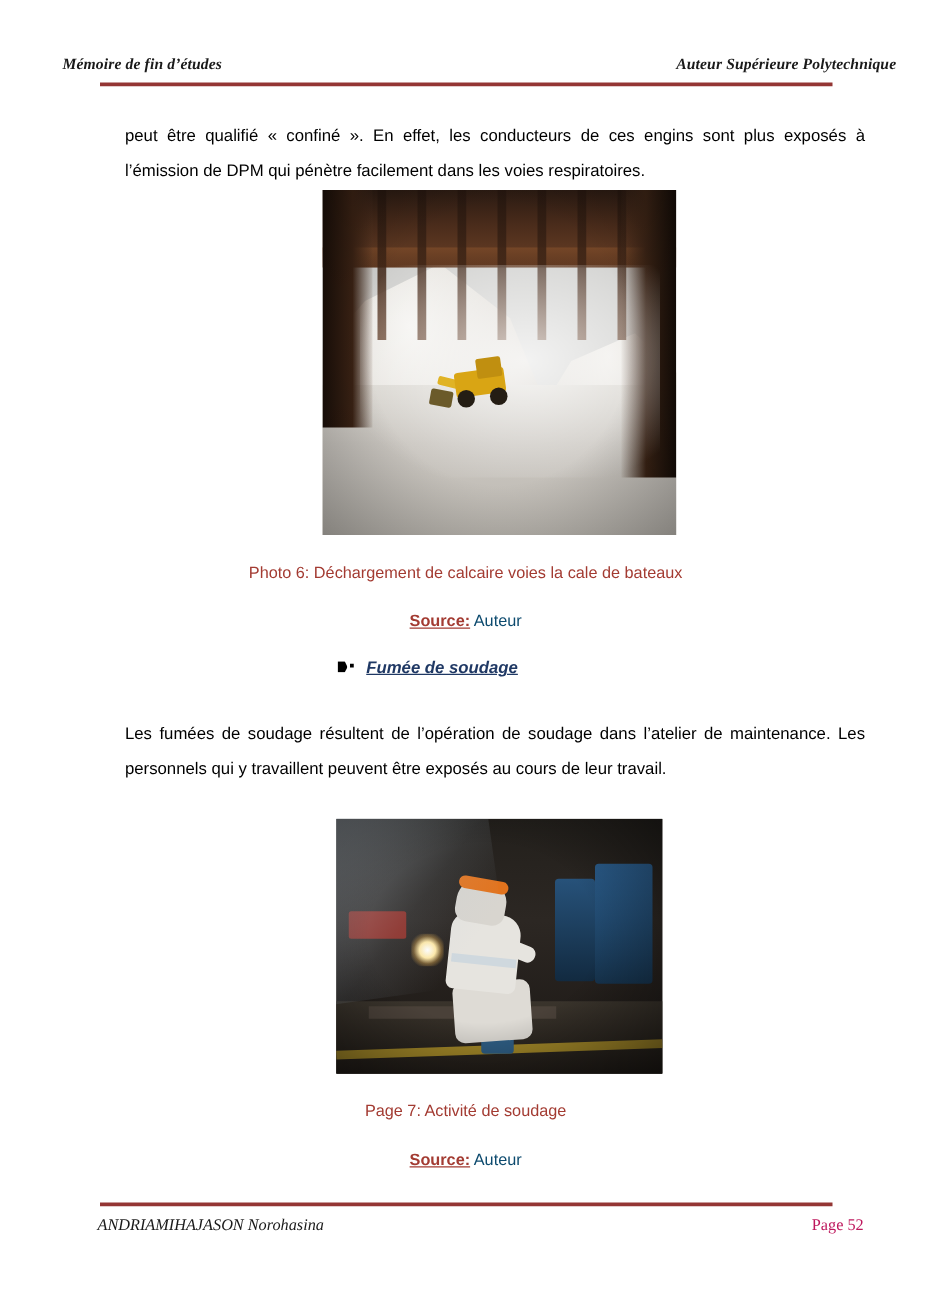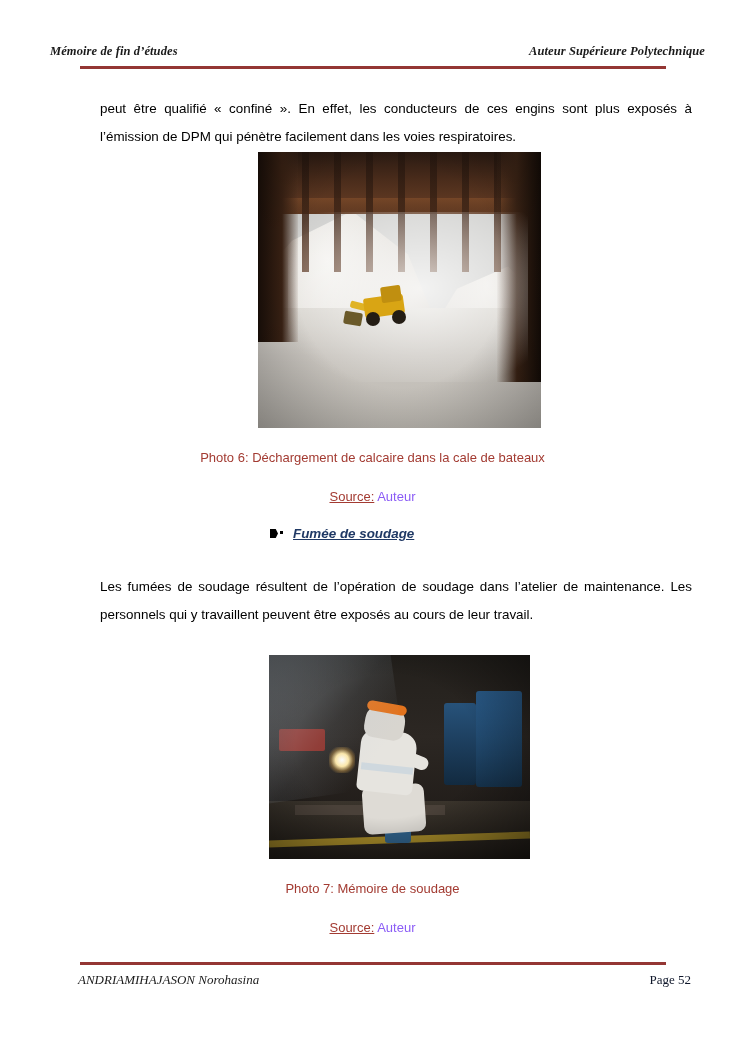--- a/index.html
+++ b/index.html
@@ -20,21 +20,21 @@
     height: 1053px;
     box-sizing: border-box;
     padding: 0 54px;
   }
 
   
   .header {
     display: flex;
     justify-content: space-between;
     align-items: flex-end;
-    padding: 44px 40px 0 50px;
+    padding: 44px 28px 0 50px;
     box-sizing: border-box;
     width: 745px;
     position: absolute;
     left: 0;
     top: 0;
   }
   .header-left, .header-right {
     font-family: "Liberation Serif", serif;
     font-style: italic;
     font-weight: bold;
@@ -105,23 +105,24 @@
     width: 745px;
     left: 0;
     text-align: center;
     font-size: 13px;
     color: #a33b32;
   }
   .src1 { top: 489px; }
   .src2 { top: 920px; }
   .source .underline {
     text-decoration: underline;
+    font-weight: bold;
   }
   .source .auteur {
-    color: #8b5cf6;
+    color: #0c4a6e;
   }
 
   
   .bullet-row {
     position: absolute;
     left: 270px;
     top: 526px;
     display: flex;
     align-items: center;
     gap: 10px;
@@ -180,21 +181,21 @@
   }
   .footer-left {
     font-family: "Liberation Serif", serif;
     font-style: italic;
     font-size: 13px;
     color: #1a1a1a;
   }
   .footer-right {
     font-family: "Liberation Serif", serif;
     font-size: 13px;
-    color: #0f172a;
+    color: #be185d;
   }
 
   
   .photo1-scene {
     position: absolute;
     inset: 0;
     background: #cfcfcd;
   }
   .p1-holdwall {
     position: absolute;
@@ -460,21 +461,21 @@
           <div class="bucket"></div>
           <div class="body"></div>
           <div class="cab"></div>
           <div class="wheel w1"></div>
           <div class="wheel w2"></div>
         </div>
         <div class="p1-vignette"></div>
       </div>
     </div>
 
-    <div class="caption cap1">Photo 6: Déchargement de calcaire dans la cale de bateaux</div>
+    <div class="caption cap1">Photo 6: Déchargement de calcaire voies la cale de bateaux</div>
     <div class="source src1">
       <span class="underline">Source:</span>
       <span class="auteur">Auteur</span>
     </div>
 
     <div class="bullet-row">
       <span class="bullet-glyph">
         <span class="b-main"></span>
         <span class="b-dot"></span>
       </span>
@@ -500,21 +501,21 @@
           <div class="arm"></div>
           <div class="helmet"></div>
           <div class="helmet-band"></div>
         </div>
         <div class="p2-spark"></div>
         <div class="p2-beam"></div>
         <div class="p2-vignette"></div>
       </div>
     </div>
 
-    <div class="caption cap2">Photo 7: Mémoire de soudage</div>
+    <div class="caption cap2">Page 7: Activité de soudage</div>
     <div class="source src2">
       <span class="underline">Source:</span>
       <span class="auteur">Auteur</span>
     </div>
 
   </div>
 
   <div class="footer-rule"></div>
   <div class="footer">
     <div class="footer-left">ANDRIAMIHAJASON Norohasina</div>

